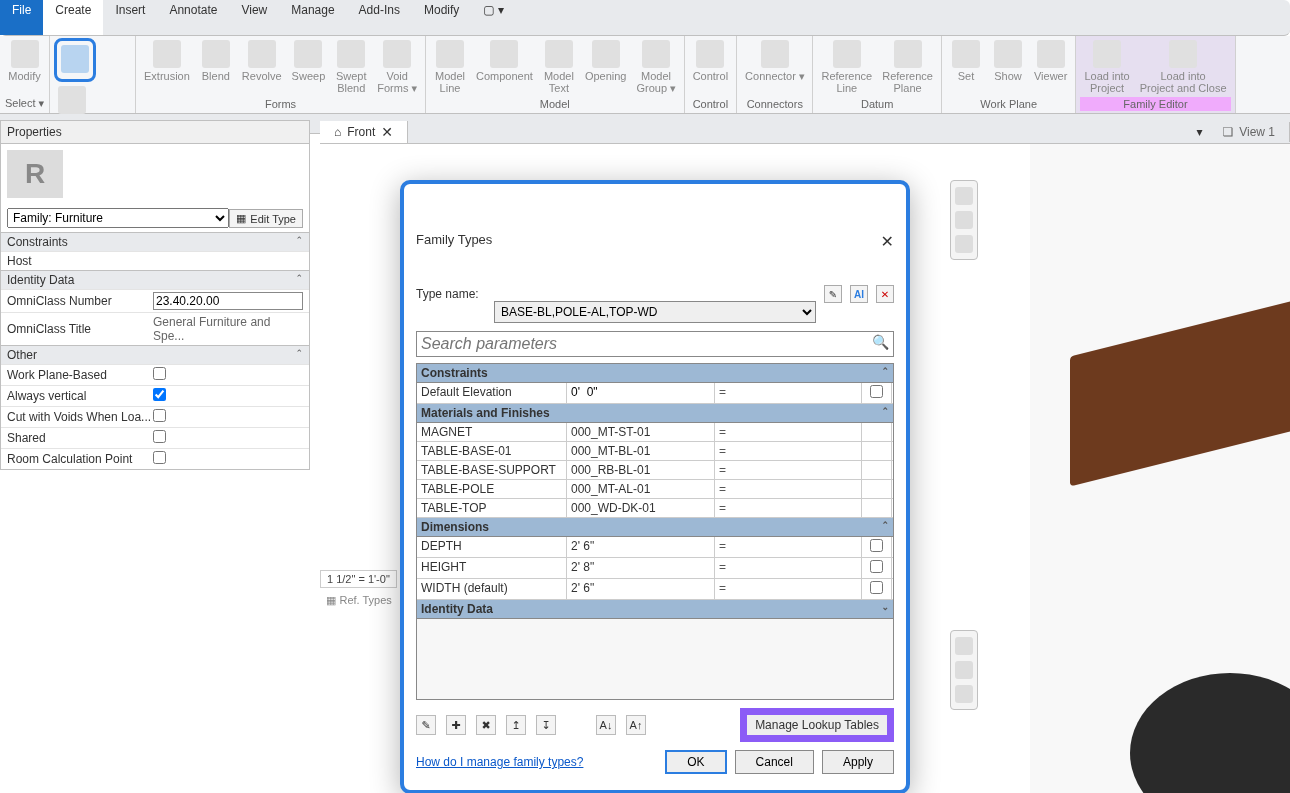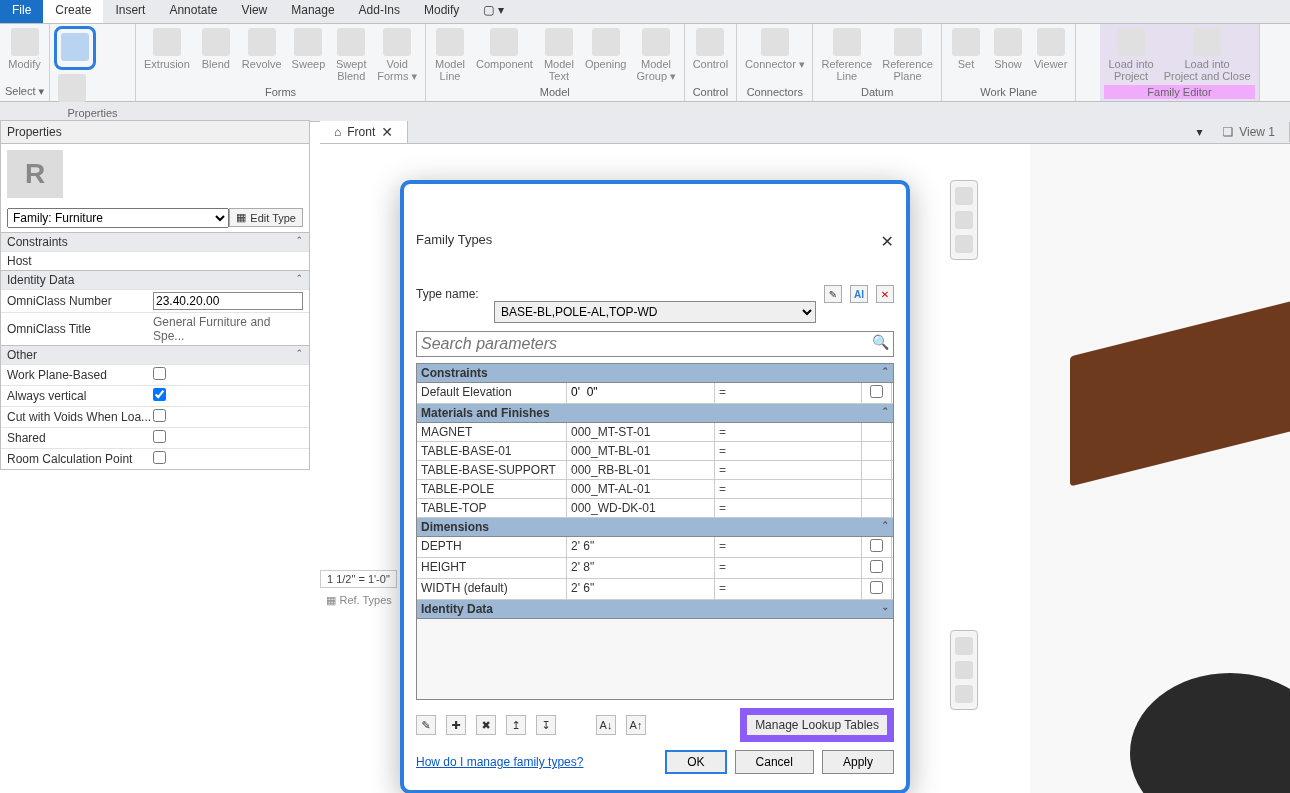--- a/index.html
+++ b/index.html
@@ -1,19 +1,19 @@
 <!DOCTYPE html>
 <html><head>
 <meta charset="utf-8">
 <style>
 * { box-sizing: border-box; margin: 0; padding: 0; font-family: "Segoe UI", Arial, sans-serif; }
 body { background: #fff; font-size: 12px; color: #333; overflow: hidden; width: 1290px; height: 793px; position: relative; }
 
 
-.menu-tabs { display: flex; background: #e8eaed; height: 24px; border-bottom: 1px solid #c0c0c0; }
+.menu-tabs { display: flex; background: #e8eaed; height: 36px; border-bottom: 1px solid #c0c0c0; border-radius: 6px; }
 .menu-tab { padding: 3px 12px; font-size: 12px; cursor: pointer; }
 .menu-tab.file { background: #1a6fc7; color: #fff; }
 .menu-tab.active { background: #fff; }
 
 
 .ribbon { display: flex; background: #f5f6f8; height: 78px; border-bottom: 1px solid #c0c0c0; }
 .ribbon-group { display: flex; flex-direction: column; align-items: center; border-right: 1px solid #d0d0d0; padding: 2px 4px; }
 .ribbon-items { display: flex; flex: 1; align-items: flex-start; gap: 2px; }
 .ribbon-btn { display: flex; flex-direction: column; align-items: center; justify-content: flex-start; padding: 2px 4px; color: #888; font-size: 11px; text-align: center; min-width: 40px; cursor: pointer; }
 .ribbon-btn .ico { width: 28px; height: 28px; background: #e0e0e0; border-radius: 3px; margin-bottom: 2px; }
@@ -22,21 +22,21 @@
 
 
 .props-panel { position: absolute; left: 0; top: 120px; width: 310px; background: #fff; border: 1px solid #c0c0c0; }
 .props-title { padding: 4px 6px; font-size: 12px; background: #f0f0f0; border-bottom: 1px solid #c0c0c0; }
 .props-thumb { width: 56px; height: 48px; background: #dcdcdc; margin: 6px; display: flex; align-items: center; justify-content: center; font-size: 28px; color: #888; font-weight: bold; }
 .props-row { display: flex; align-items: center; border-top: 1px solid #e4e4e4; padding: 2px 6px; font-size: 12px; }
 .props-row .k { flex: 1; }
 .props-row .v { width: 150px; }
 .props-row input[type=text] { width: 100%; border: 1px solid #888; padding: 1px 2px; font-size: 12px; }
 .props-section { background: #e8eaed; font-weight: normal; padding: 2px 6px; border-top: 1px solid #c0c0c0; display:flex; justify-content:space-between;}
-.props-combo { display:flex; padding:4px 6px; align-items:flex-start;}
+.props-combo { display:flex; padding:4px 6px; align-items:flex-end;}
 .props-combo select { flex:1; font-size:12px; padding:1px; }
 .edit-type-btn { border:1px solid #aaa; background:#f4f4f4; padding:2px 6px; font-size:11px; cursor:pointer; display:flex; align-items:center; gap:4px;}
 
 
 .view-tabbar { position: absolute; top: 120px; left: 320px; right: 0; height: 24px; background: #e8eaed; display: flex; align-items: center; border-bottom: 1px solid #c0c0c0; }
 .view-tab { padding: 3px 14px; background: #fff; border-right: 1px solid #c0c0c0; position: relative; display:flex; align-items:center; gap:6px;}
 .view-tab .close-x { font-size: 14px; cursor: pointer; }
 .view-tab.small { background:#e8eaed; color:#666;}
 
 
@@ -228,21 +228,21 @@
           <div class="ico"></div>
           <span>Show</span>
         </div>
       <div class="ribbon-btn">
           <div class="ico"></div>
           <span>Viewer</span>
         </div>
     </div>
     <div class="ribbon-group-label">Work Plane</div>
   </div>
-  <div class="ribbon-group" style="background:#e6dff0;margin-left:24px;">
+  <div class="ribbon-group" style="background:#e6dff0;">
     <div class="ribbon-items">
       <div class="ribbon-btn">
           <div class="ico"></div>
           <span style="white-space:pre;">Load into
 Project</span>
         </div>
       <div class="ribbon-btn">
           <div class="ico"></div>
           <span style="white-space:pre;">Load into
 Project and Close</span>

